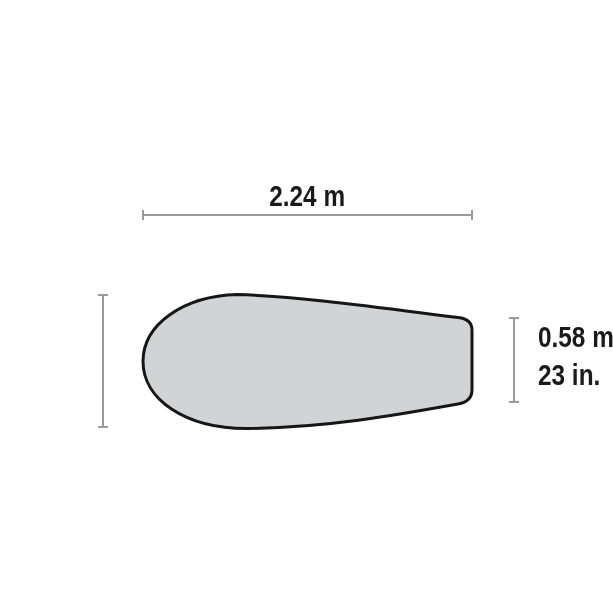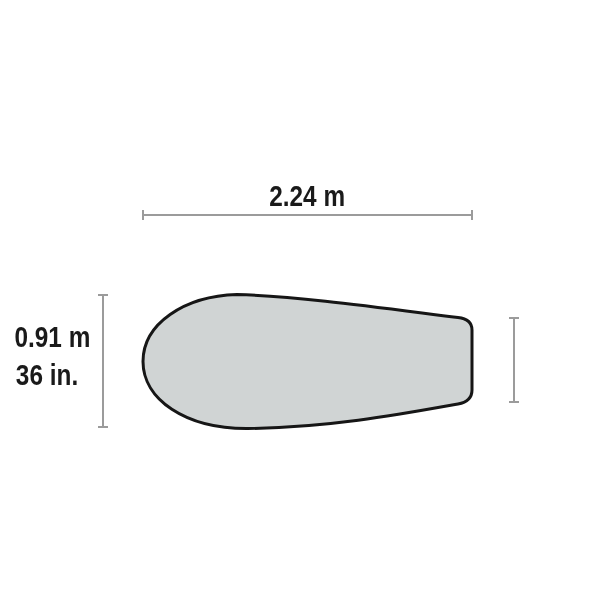--- a/index.html
+++ b/index.html
@@ -92,19 +92,19 @@
       <line class="dim-line" x1="514" y1="318" x2="514" y2="402"></line>
       <line class="dim-line" x1="509" y1="318" x2="519" y2="318"></line>
       <line class="dim-line" x1="509" y1="402" x2="519" y2="402"></line>
     </g>
   </svg>
 
   <div class="dim-label dim-label--center label-width">
     <span class="line"><span class="cond">2.24 m</span></span>
   </div>
 
-  <div class="dim-label dim-label--right label-head">
-    <span class="line"><span class="cond">0.91 m</span></span>
-    <span class="line"><span class="cond">36 in.</span></span>
+
+  <div class="dim-label dim-label--left label-foot">
+    <span class="line"><span class="cond">0.58 m</span></span>
+    <span class="line"><span class="cond">23 in.</span></span>
   </div>
-
 
 </div>
 
 </body></html>

